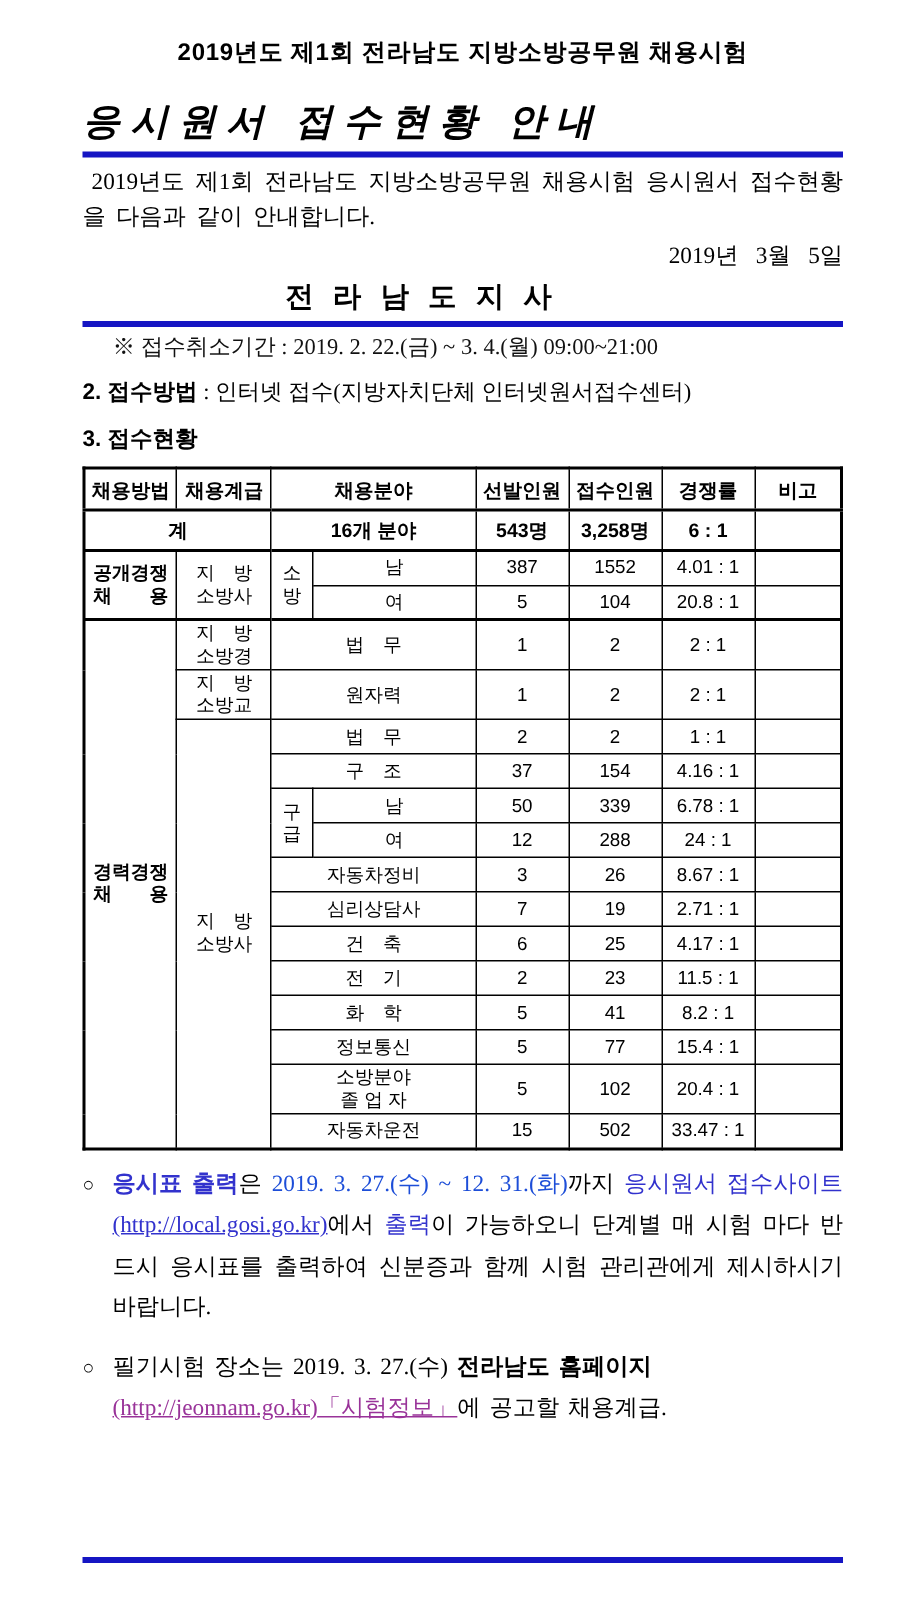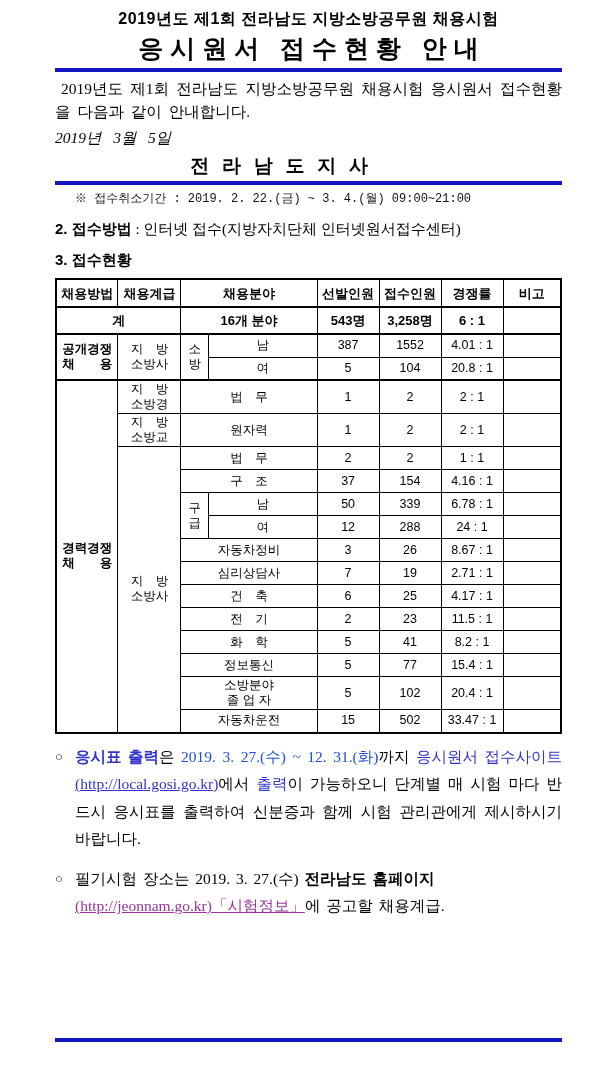--- a/index.html
+++ b/index.html
@@ -2,48 +2,48 @@
 <html><head>
 <meta charset="utf-8">
 <style>
   * { margin:0; padding:0; box-sizing:border-box; }
   html,body { width:615px; background:#ffffff; }
   body {
     height:1072px; overflow:hidden; position:relative;
     font-family:"Liberation Serif","DejaVu Serif",serif;
     color:#000;
   }
-  .page { padding:8px 53px 0 55px; width:615px; }
+  .page { padding:25px 53px 0 55px; width:615px; }
 
   
   .title1 {
     text-align:center; font-family:"Liberation Sans","DejaVu Sans",sans-serif;
     font-weight:bold; font-size:16px; line-height:22px; letter-spacing:0.5px;
   }
   .title2 {
-    text-align:center; font-family:"Liberation Sans","DejaVu Sans",sans-serif;
-    font-weight:bold; font-size:25px; line-height:32px; margin-top:2px; white-space:pre;
+    font-family:"Liberation Sans","DejaVu Sans",sans-serif;
+    font-weight:bold; font-size:25px; line-height:32px; margin-top:18px; white-space:pre;font-style:italic;
   }
   .rule { height:4px; background:#1515c3; margin-top:4px; }
   .intro {
     margin-top:6px; font-size:15.5px; line-height:22.5px;
     text-align:justify; text-indent:6px; word-spacing:3px;
   }
-  .dateline { margin-top:5px; text-align:left; font-size:15.5px; line-height:20px; white-space:pre;font-style:italic; }
+  .dateline { margin-top:5px; text-align:right; font-size:15.5px; line-height:20px; white-space:pre; }
   .signature {
     margin-top:7px; text-align:center; padding-right:55px;
     font-size:19px; font-weight:bold; letter-spacing:4px; line-height:22px; white-space:pre;
   }
 
   
   .sec { margin-top:11px; font-size:15px; line-height:20px; }
   .sec .lbl { font-weight:bold; font-family:"Liberation Sans","DejaVu Sans",sans-serif; }
   .subnote {
-    margin-top:5px; padding-left:20px; font-size:12px; line-height:18px;
-    font-family:Liberation Mono, monospace; color:#111;
+    margin-top:5px; padding-left:20px; font-size:15px; line-height:18px;
+    font-family:Liberation Serif, serif; color:#111;
   }
 
   
   table.recv {
     margin-top:8px; border-collapse:collapse; width:507px;
     border:2px solid #000; table-layout:fixed;
   }
   table.recv th, table.recv td {
     border:1px solid #000; text-align:center; vertical-align:middle;
     font-size:12.5px; padding:1px 0; line-height:15px; overflow:hidden;

